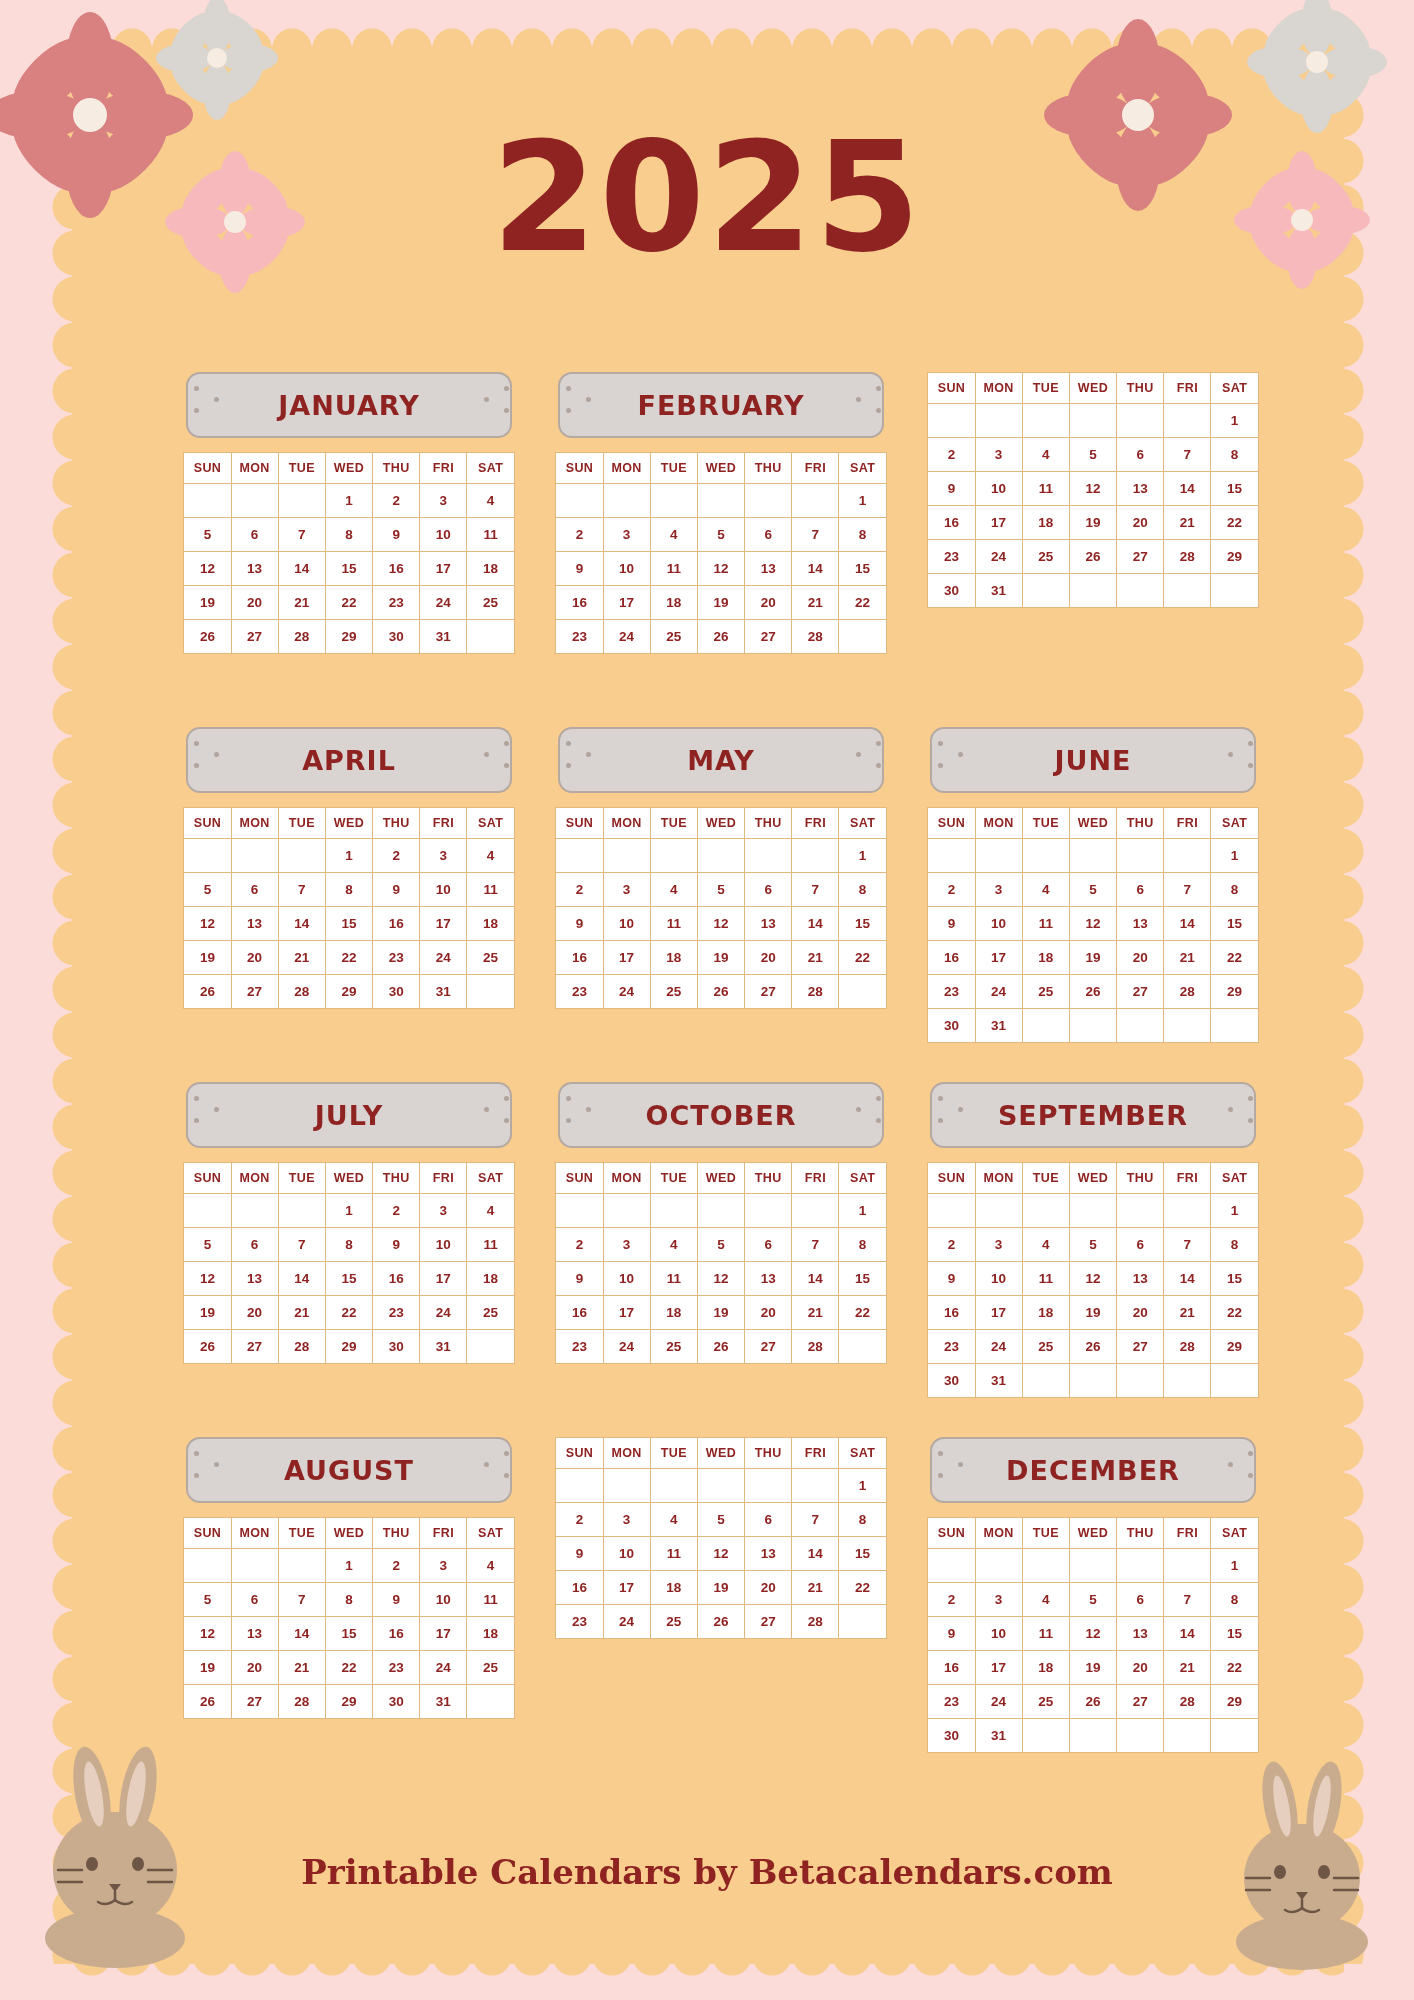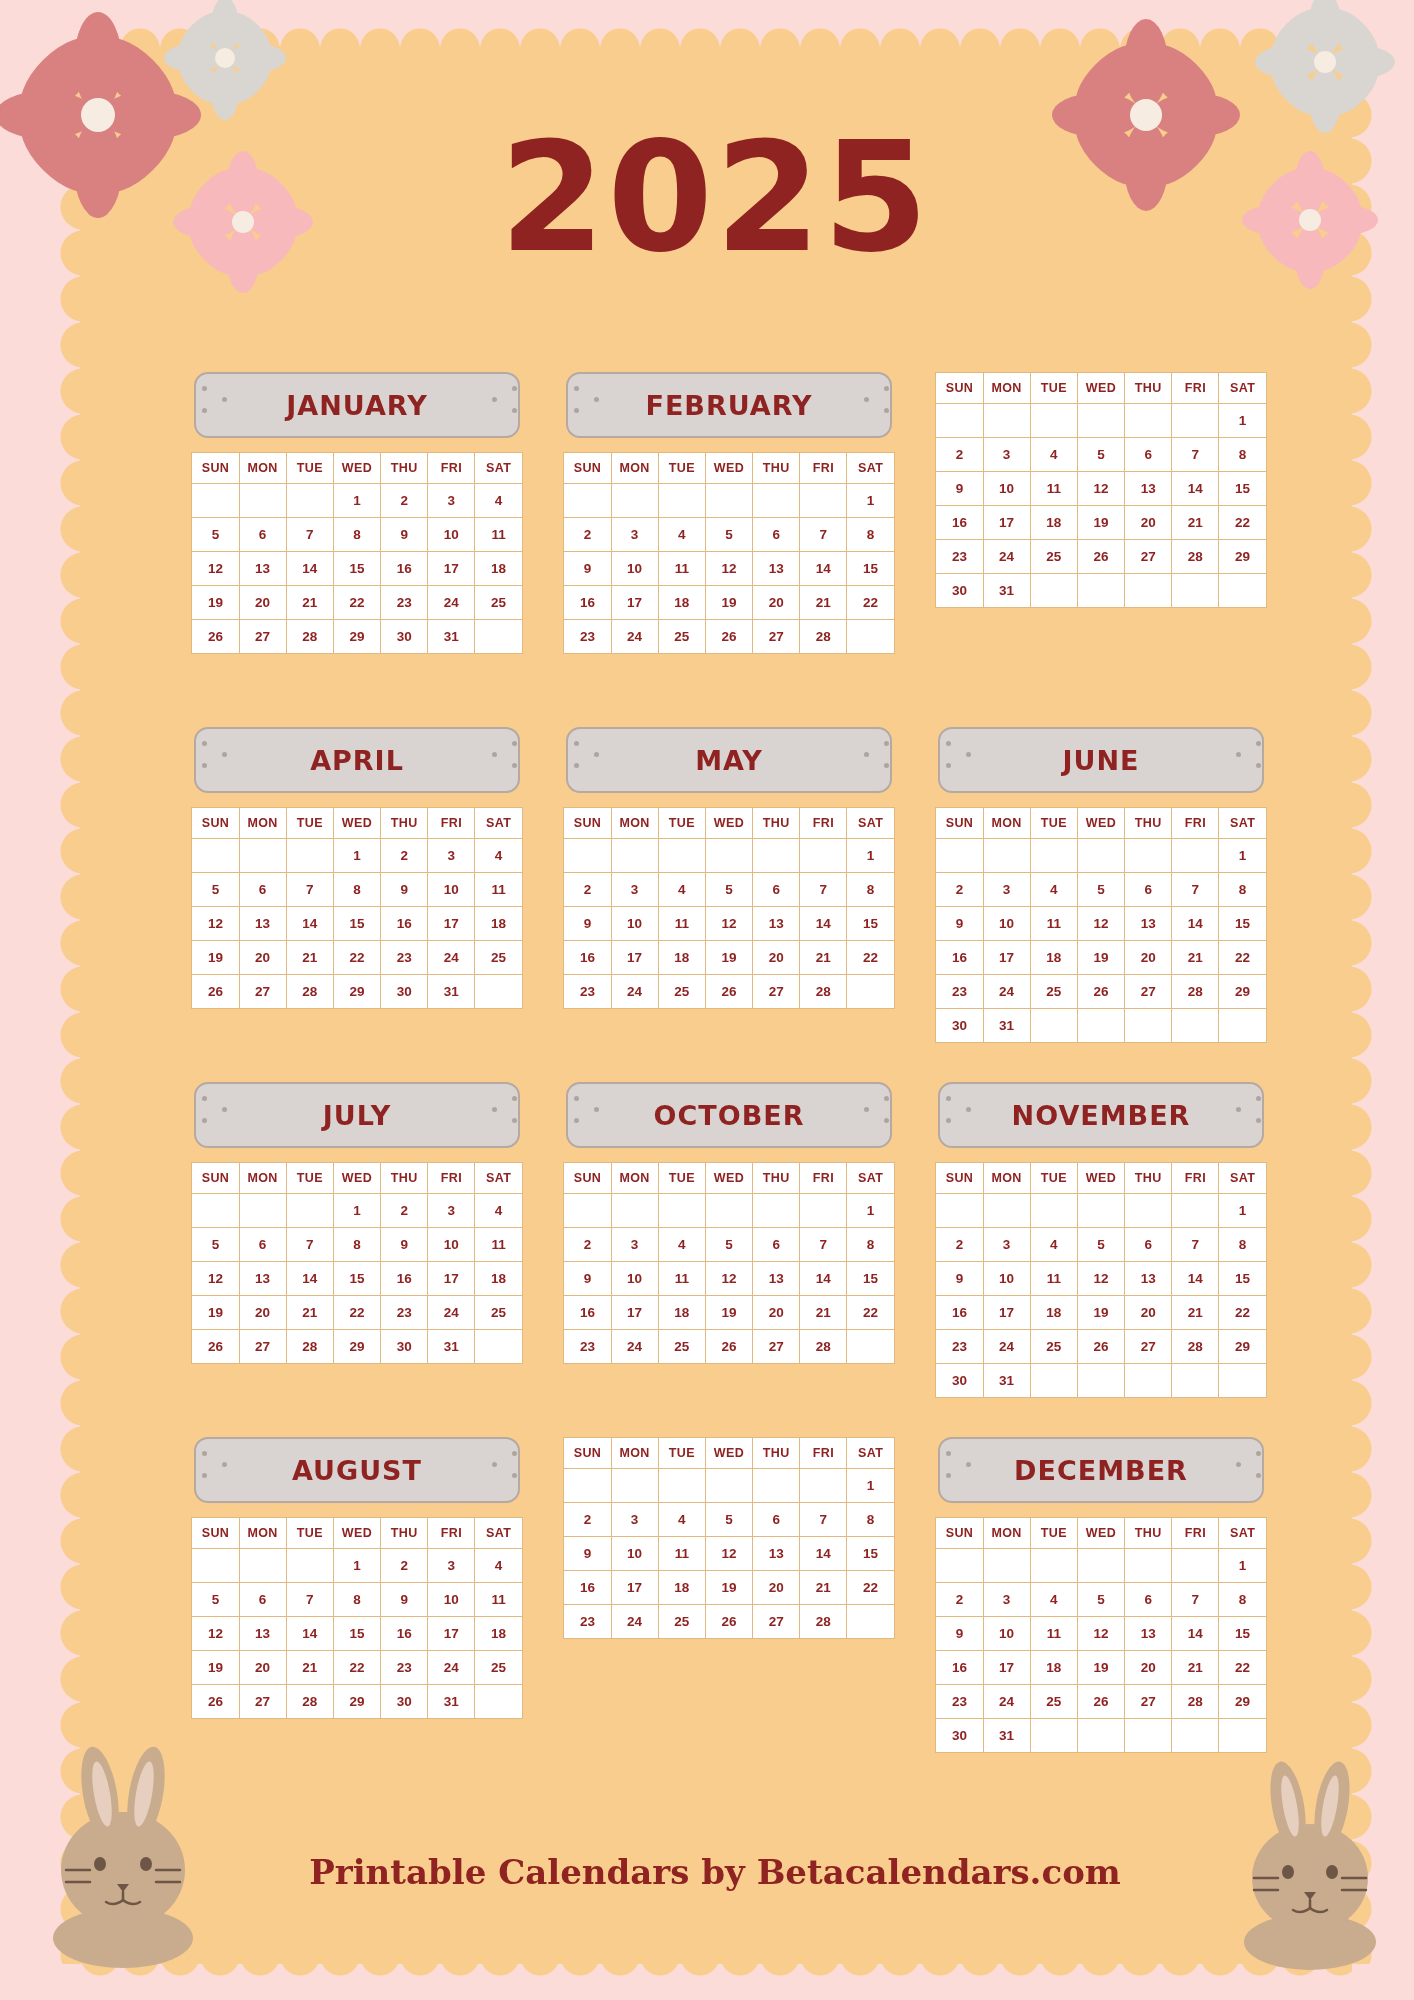--- a/index.html
+++ b/index.html
@@ -12,21 +12,20 @@
     background: #fbdcd9;
     font-family: "Liberation Sans", sans-serif;
     overflow: hidden;
     position: relative;
   }
 
   
   #page {
     position: absolute;
     inset: 0;
-    margin-left: 8px;
   }
   .parchment {
     position: absolute;
     left: 72px;
     top: 46px;
     width: 1272px;
     height: 1918px;
     background: #f8cd8d;
     border-radius: 36px;
     
@@ -925,21 +924,21 @@
       <div class="month">
         <div class="plaque">
           <div class="dots">
             <span class="dot" style="left: 6px; top: 4px;"></span>
             <span class="dot" style="left: 6px; top: 26px;"></span>
             <span class="dot" style="left: 26px; top: 15px;"></span>
             <span class="dot" style="left: 316px; top: 4px;"></span>
             <span class="dot" style="left: 316px; top: 26px;"></span>
             <span class="dot" style="left: 296px; top: 15px;"></span>
           </div>
-          <span class="month-name">NOVEMBER</span>
+          <span class="month-name">SEPTEMBER</span>
         </div>
         <table class="cal">
           <thead>
             <tr>
               <th>SUN</th>
               <th>MON</th>
               <th>TUE</th>
               <th>WED</th>
               <th>THU</th>
               <th>FRI</th>

